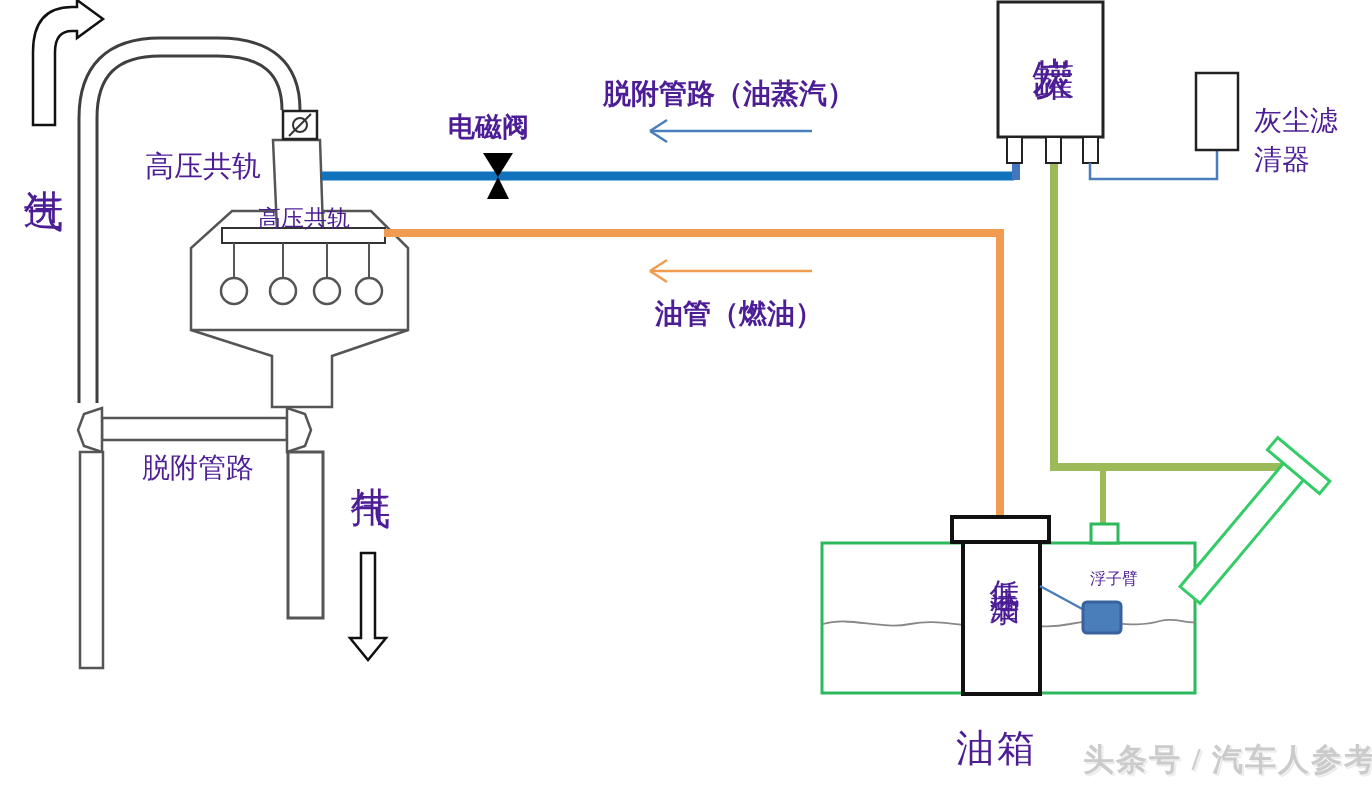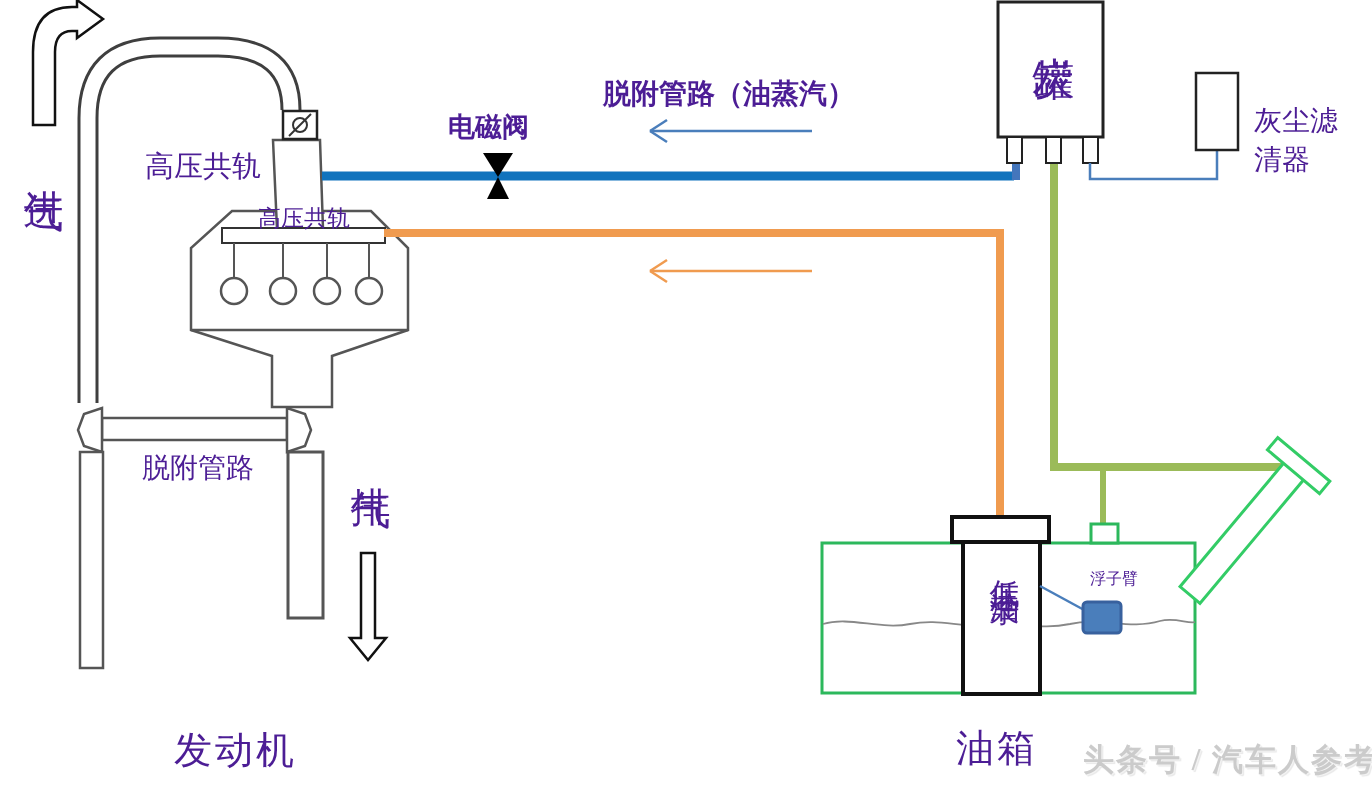--- a/index.html
+++ b/index.html
@@ -113,23 +113,23 @@
 
   <line x1="1040" y1="586" x2="1086" y2="611" stroke-width="2.5" stroke="#4A7EBB"></line>
   <rect x="1083" y="602" width="38" height="31" rx="4" stroke-width="3" fill="#4A7EBB" stroke="#38619E"></rect>
 </svg>
 
 <div class="lbl v" style="left:20px;  top:158px; font-size:40px;">进气</div>
 <div class="lbl" style="left:145px; top:150px; font-size:29px;">高压共轨</div>
 <div class="lbl" style="left:448px; top:112px; font-size:27px;font-weight:bold;">电磁阀</div>
 <div class="lbl b" style="left:603px; top:78px;  font-size:28px;">脱附管路（油蒸汽）</div>
 <div class="lbl" style="left:258px; top:206px; font-size:23px;">高压共轨</div>
+<div class="lbl b" style="left:655px; top:298px; font-size:28px;">油管（燃油）</div>
 <div class="lbl" style="left:142px; top:452px; font-size:28px;">脱附管路</div>
 <div class="lbl v" style="left:347px; top:455px; font-size:40px;">排气</div>
 <div class="lbl v" style="left:1029px;top:24px;  font-size:42px;">炭罐</div>
 <div class="lbl wrap" style="left:1254px;top:76px; width:96px; font-size:28px; line-height:1.4;">灰尘滤清器</div>
 <div class="lbl v" style="left:987px; top:556px; font-size:30px; letter-spacing:6px;">低压油泵</div>
 <div class="lbl" style="left:1090px;top:570px; font-size:16px;">浮子臂</div>
-<div class="lbl" style="left:174px; top:729px; font-size:38px; letter-spacing:3px;">发动机</div>
 <div class="lbl" style="left:956px; top:727px; font-size:38px; letter-spacing:3px;text-align:center;">油箱</div>
 <div class="lbl watermark" style="left:1083px;top:742px; font-size:31px;">头条号 / 汽车人参考</div>
 
 </div>
 
 </body></html>

